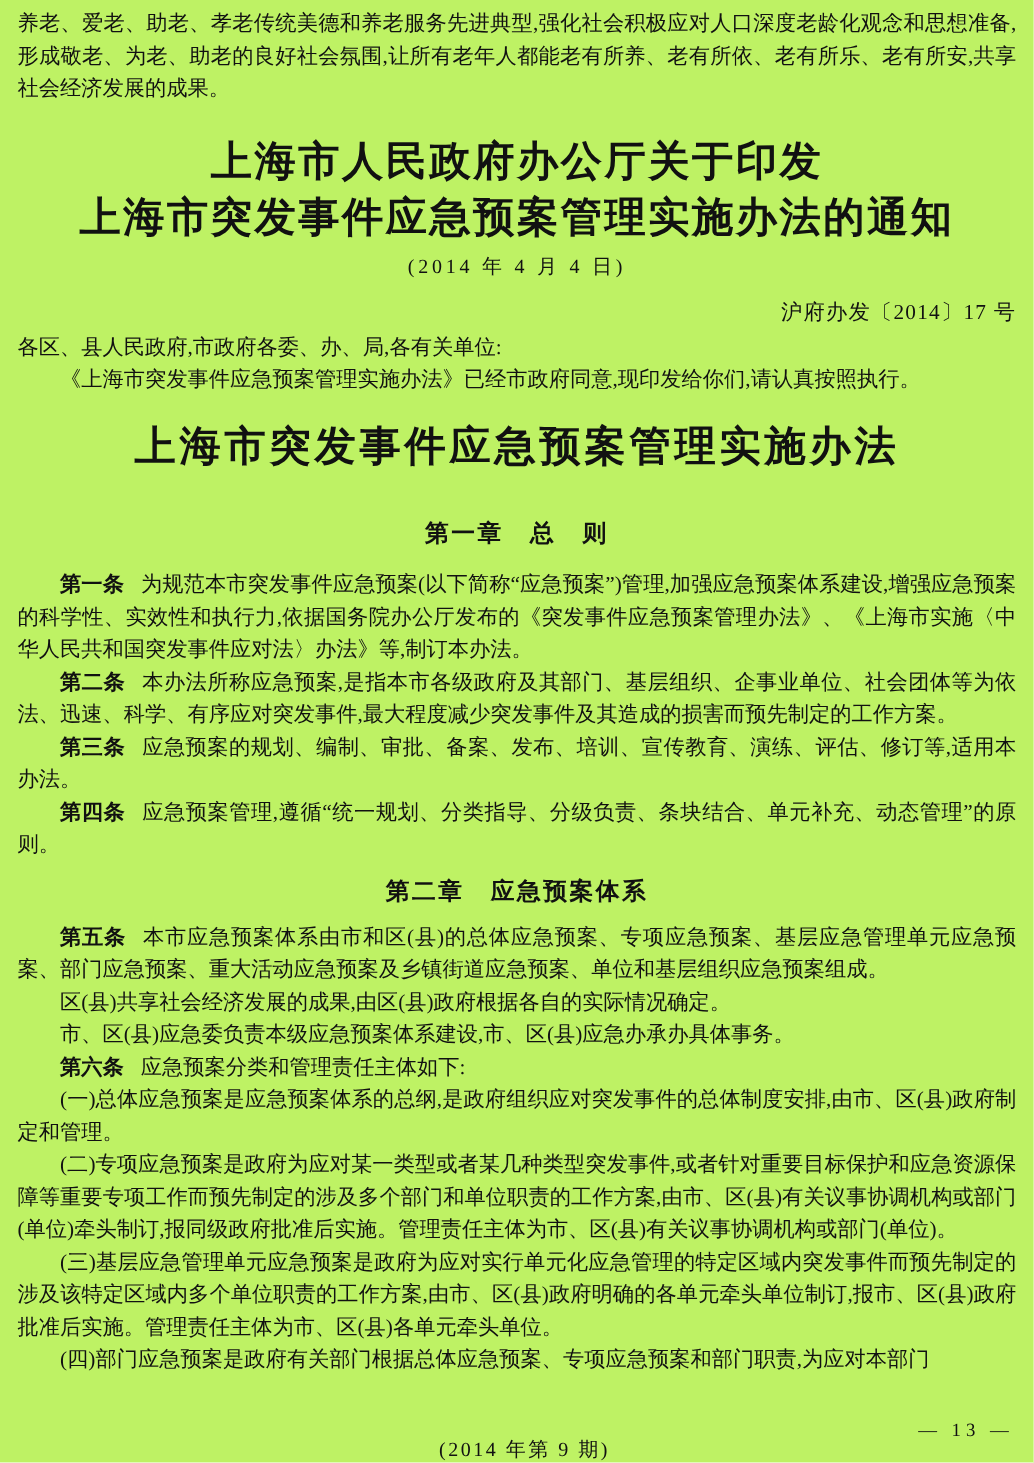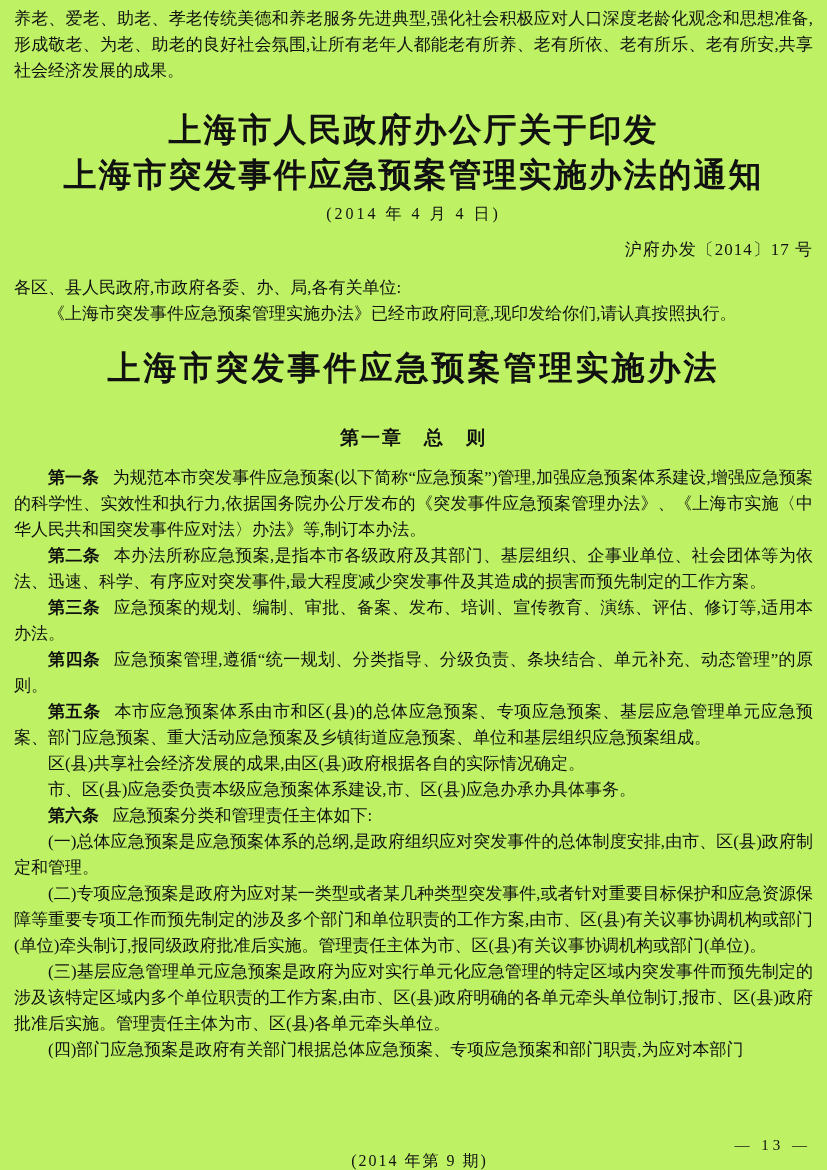--- a/index.html
+++ b/index.html
@@ -43,21 +43,21 @@
     line-height: 22px;
     letter-spacing: 3px;
   }
   .doc-number {
     margin: 14px 0 0 0;
     text-align: right;
     font-size: 17px;
     line-height: 22px;
     letter-spacing: 1px;
   }
-  .salutation { margin-top: 14px; }
+  .salutation { margin-top: 4px; }
   .reg-title {
     margin: 20px 0 0 0;
     text-align: center;
     font-weight: bold;
     font-size: 33px;
     line-height: 42px;
     letter-spacing: 3px;
   }
   .chapter-heading {
     margin: 12px 0 10px 0;
@@ -122,20 +122,21 @@
   <h3 class="chapter-heading first">第一章　总　则</h3>
 
   <p class="body-text"><b class="article-label">第一条</b><span>为规范本市突发事件应急预案(以下简称“应急预案”)管理,加强应急预案体系建设,增强应急预案的科学性、实效性和执行力,依据国务院办公厅发布的《突发事件应急预案管理办法》、《上海市实施〈中华人民共和国突发事件应对法〉办法》等,制订本办法。</span></p>
 
   <p class="body-text"><b class="article-label">第二条</b><span>本办法所称应急预案,是指本市各级政府及其部门、基层组织、企事业单位、社会团体等为依法、迅速、科学、有序应对突发事件,最大程度减少突发事件及其造成的损害而预先制定的工作方案。</span></p>
 
   <p class="body-text"><b class="article-label">第三条</b><span>应急预案的规划、编制、审批、备案、发布、培训、宣传教育、演练、评估、修订等,适用本办法。</span></p>
 
   <p class="body-text"><b class="article-label">第四条</b><span>应急预案管理,遵循“统一规划、分类指导、分级负责、条块结合、单元补充、动态管理”的原则。</span></p>
 
+  <h3 class="chapter-heading">第二章　应急预案体系</h3>
 
   <p class="body-text"><b class="article-label">第五条</b><span>本市应急预案体系由市和区(县)的总体应急预案、专项应急预案、基层应急管理单元应急预案、部门应急预案、重大活动应急预案及乡镇街道应急预案、单位和基层组织应急预案组成。</span></p>
 
   <p class="body-text"><b class="article-label"></b><span>区(县)共享社会经济发展的成果,由区(县)政府根据各自的实际情况确定。</span></p>
 
   <p class="body-text"><b class="article-label"></b><span>市、区(县)应急委负责本级应急预案体系建设,市、区(县)应急办承办具体事务。</span></p>
 
   <p class="body-text"><b class="article-label">第六条</b><span>应急预案分类和管理责任主体如下:</span></p>
 
   <p class="body-text"><b class="article-label"></b><span>(一)总体应急预案是应急预案体系的总纲,是政府组织应对突发事件的总体制度安排,由市、区(县)政府制定和管理。</span></p>

